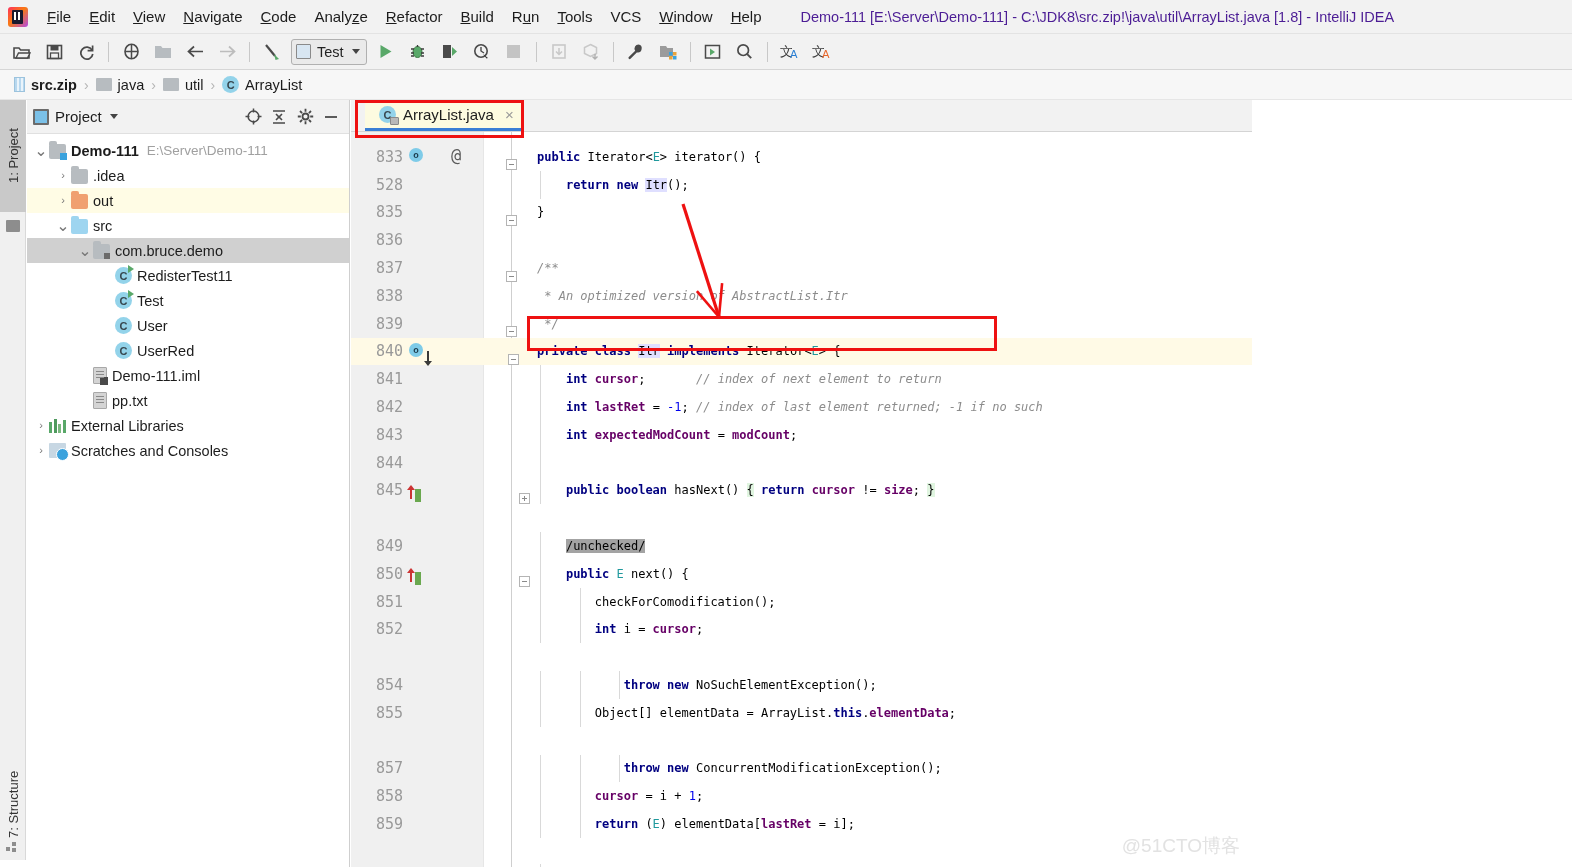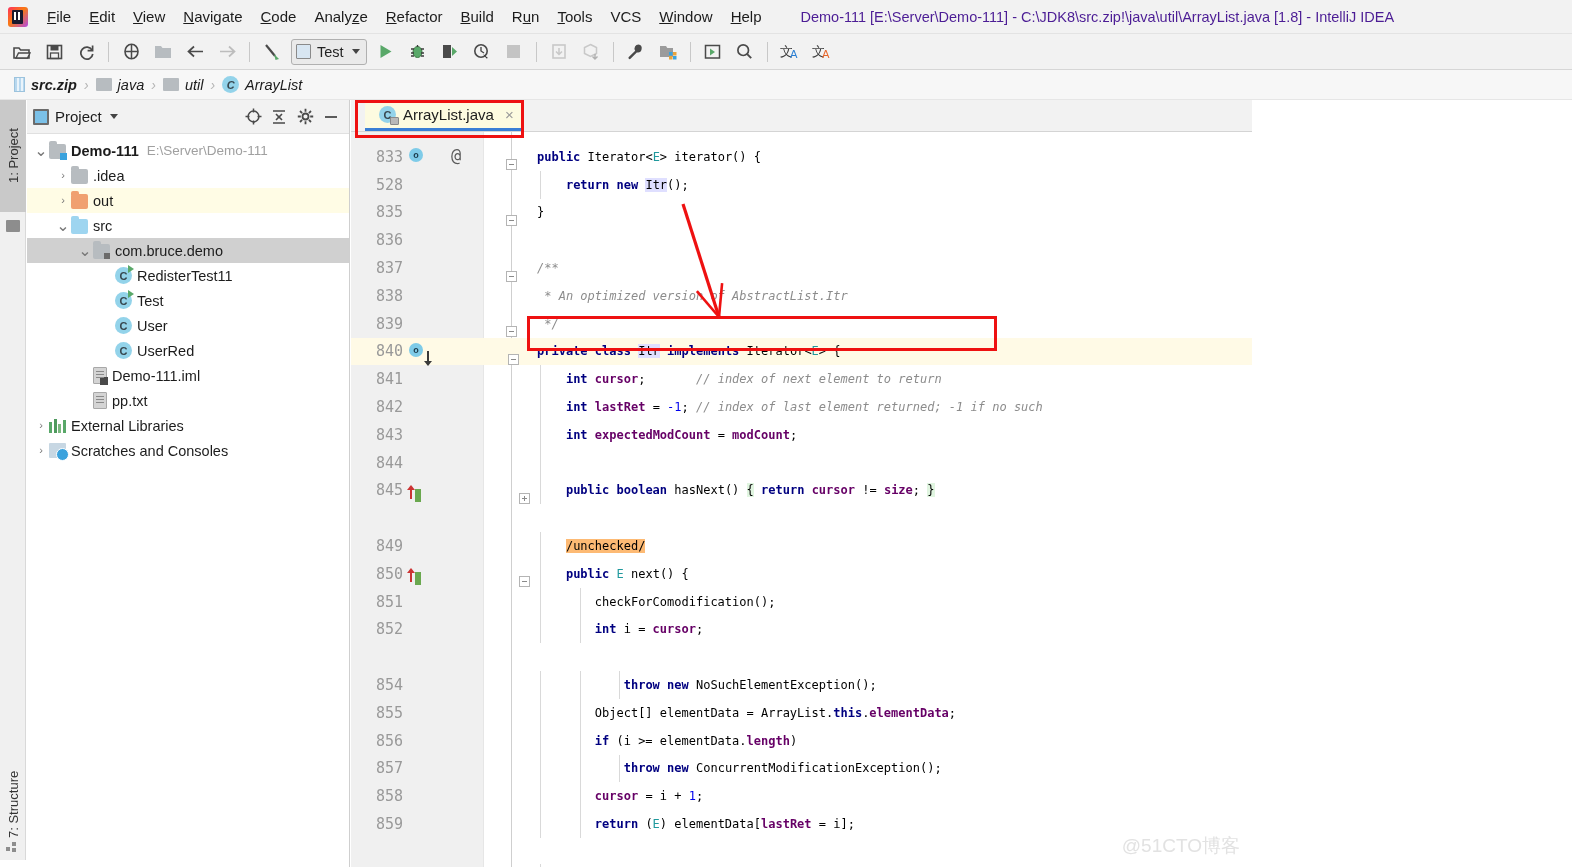--- a/index.html
+++ b/index.html
@@ -243,21 +243,21 @@
     white-space: pre; color: #000000; letter-spacing: 0px;
   }
   .kw { color: #000080; font-weight: bold; }
   .typ { color: #000000; }
   .fld { color: #660066; font-weight: bold; }
   .num { color: #0000ee; }
   .cmt { color: #8c8c8c; font-style: italic; }
   .gen { color: #20999d; }
   .hl-id { background: #dfdfff; }
   .hl-brace { background: #e0f5e0; }
-  .hl-green { background: #fdba74; text-align: center; }
+  .hl-green { background: #a3a3a3; text-align: center; }
   .plain { color: #000000; }
 
   
   .iguide {
     position: absolute; width: 1px; background: #d9d9d9;
   }
 
   
   .g-blue-dot {
     width: 14px; height: 14px; border-radius: 50%; background: #7ecbe8;
@@ -474,21 +474,21 @@
     </div>
     <div class="tb-btn">
       <svg width="20" height="18" viewBox="0 0 20 18">
           <text x="0" y="13" font-size="13" fill="#3c3c3c" font-family="DejaVu Sans">文</text>
           <text x="10" y="15" font-size="11" fill="#e8662a" font-family="DejaVu Sans">A</text>
         </svg>
     </div>
   </div>
 
   <div class="breadcrumb">
-    <div id="crumbs" style="display:flex;align-items:center;font-style:italic;">
+    <div id="crumbs" style="display:flex;align-items:center;">
         <span class="crumb bold">
           <span style="display:inline-block;width:11px;height:15px;background:repeating-linear-gradient(90deg,#b8d8ef 0 2px,#eaf4fb 2px 4px);border:1px solid #9cc3dd;margin-right:6px;vertical-align:-3px;"></span>
           <span>src.zip</span>
         </span>
         <span class="crumb-sep">›</span>
         <span class="crumb">
           <span style="display:inline-block;width:16px;height:13px;background:#b7bcc0;border-radius:1px;margin-right:6px;vertical-align:-2px;"></span>
           <span>java</span>
         </span>
         <span class="crumb-sep">›</span>
@@ -741,26 +741,20 @@
             <div class="iguide" style="left: 228.5px; top: 0px; height: 27.8px;"></div>
             <div class="iguide" style="left: 268px; top: 0px; height: 27.8px;"></div>
             <div class="code-txt"><span class="plain">            </span><span class="kw">throw</span><span class="plain"> </span><span class="kw">new</span><span class="plain"> </span><span class="typ">NoSuchElementException</span><span class="plain">();</span></div>
           </div>
           <div class="cline" style="top: 567px;">
             <div class="lnum">855</div>
             <div class="iguide" style="left: 189px; top: 0px; height: 27.8px;"></div>
             <div class="iguide" style="left: 228.5px; top: 0px; height: 27.8px;"></div>
             <div class="code-txt"><span class="plain">        Object[] elementData = ArrayList.</span><span class="kw">this</span><span class="plain">.</span><span class="fld">elementData</span><span class="plain">;</span></div>
           </div>
-          <div class="cline" style="top: 594.8px;">
-            <div class="lnum">856</div>
-            <div class="iguide" style="left: 189px; top: 0px; height: 27.8px;"></div>
-            <div class="iguide" style="left: 228.5px; top: 0px; height: 27.8px;"></div>
-            <div class="code-txt"><span class="plain">        </span><span class="kw">if</span><span class="plain"> (i &gt;= elementData.</span><span class="fld">length</span><span class="plain">)</span></div>
-          </div>
           <div class="cline" style="top: 622.6px;">
             <div class="lnum">857</div>
             <div class="iguide" style="left: 189px; top: 0px; height: 27.8px;"></div>
             <div class="iguide" style="left: 228.5px; top: 0px; height: 27.8px;"></div>
             <div class="iguide" style="left: 268px; top: 0px; height: 27.8px;"></div>
             <div class="code-txt"><span class="plain">            </span><span class="kw">throw</span><span class="plain"> </span><span class="kw">new</span><span class="plain"> </span><span class="typ">ConcurrentModificationException</span><span class="plain">();</span></div>
           </div>
           <div class="cline" style="top: 650.4px;">
             <div class="lnum">858</div>
             <div class="iguide" style="left: 189px; top: 0px; height: 27.8px;"></div>

